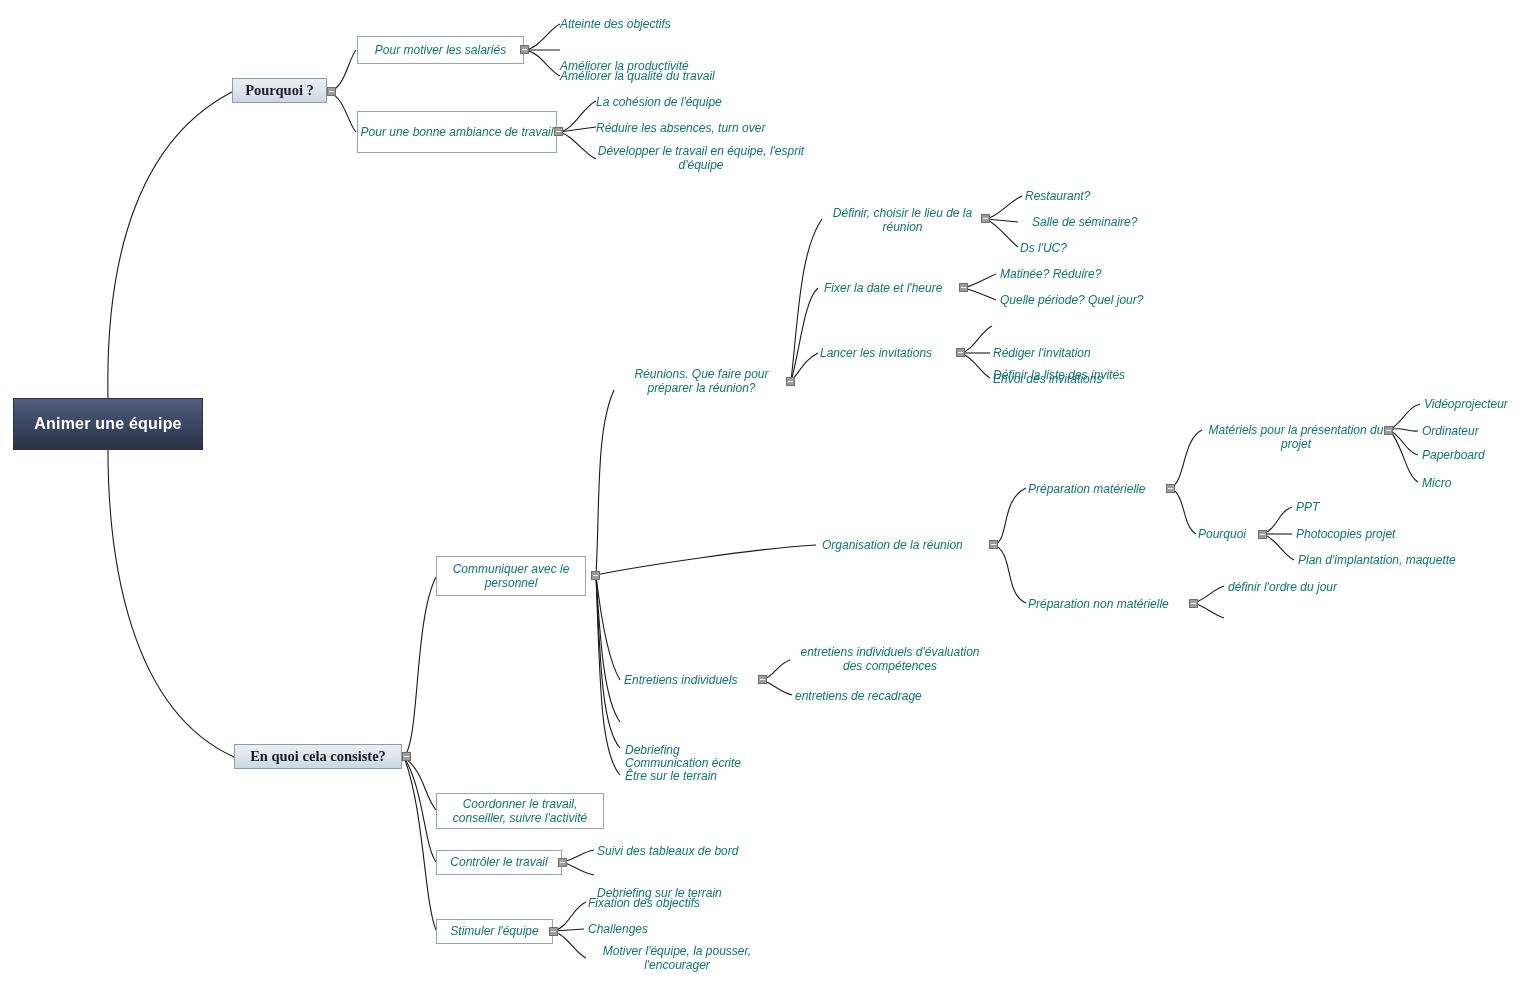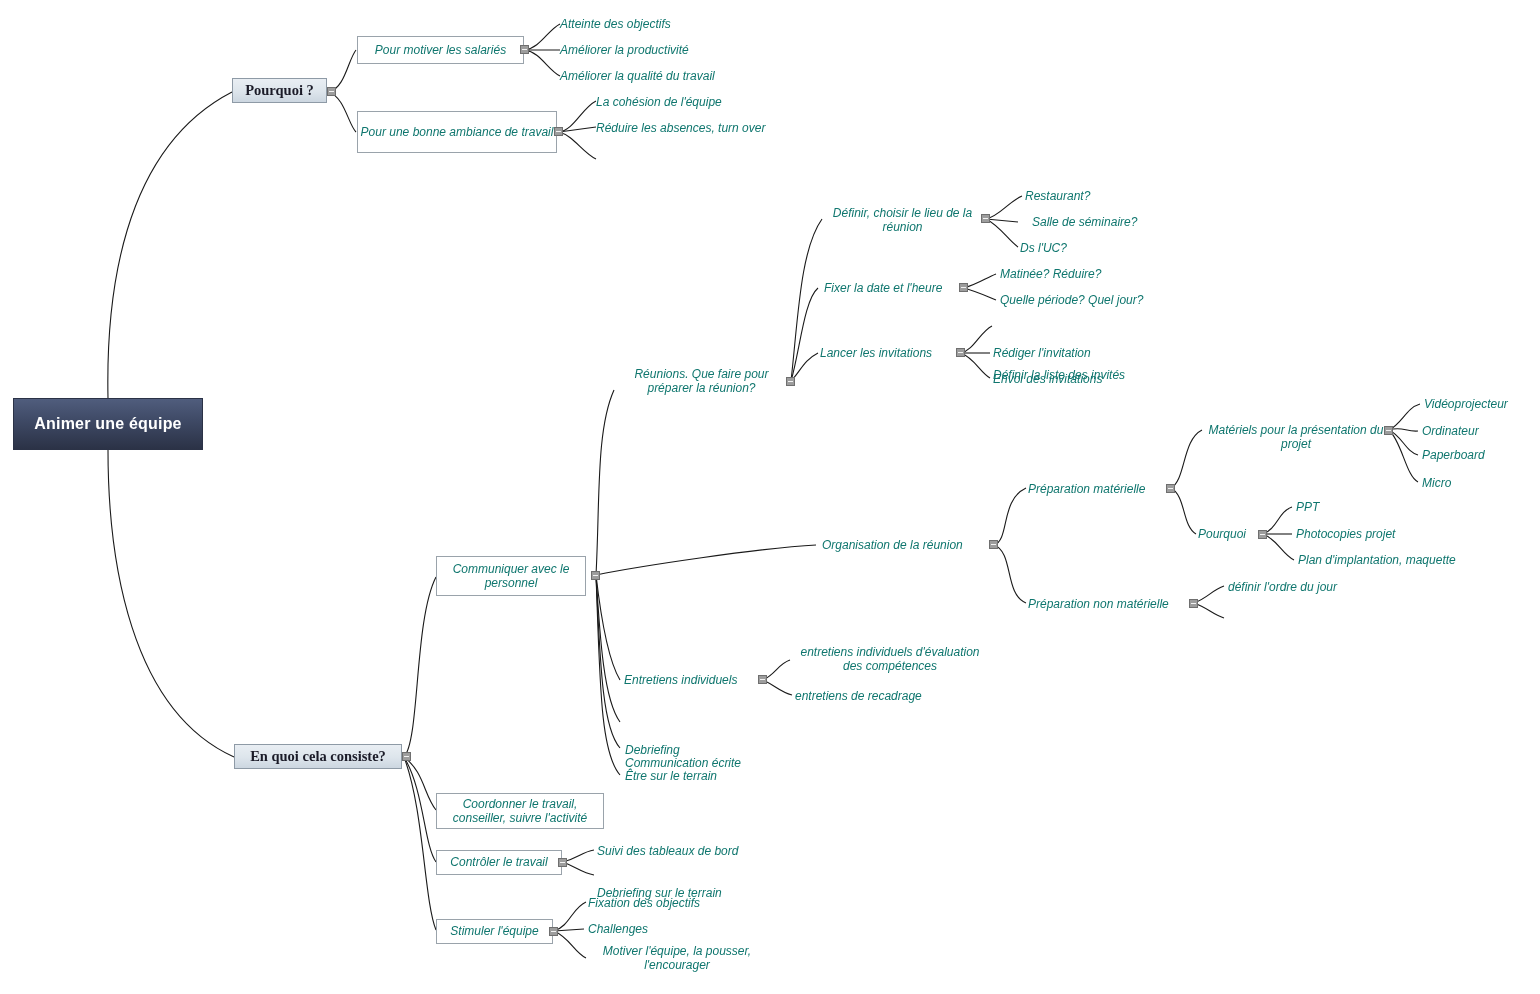--- a/index.html
+++ b/index.html
@@ -174,28 +174,29 @@
   <div class="node lvl1" style="left:232px; top:78px; width:95px; height:25px;">Pourquoi ?</div>
   <div class="handle" style="left:327px; top:87px;"></div>
 
   <div class="node lvl1" style="left:234px; top:744px; width:168px; height:25px;">En quoi cela consiste?</div>
   <div class="handle" style="left:402px; top:752px;"></div>
 
   <div class="node boxed" style="left:357px; top:36px; width:167px; height:28px;">Pour motiver les salariés</div>
   <div class="handle" style="left:520px; top:45px;"></div>
 
   <div class="node plain" style="left:560px; top:14px; width:200px; height:20px; justify-content:flex-start; text-align:left;">Atteinte des objectifs</div>
-  <div class="node plain" style="left:560px; top:40px; width:220px; height:20px; justify-content:flex-start; text-align:left;">Améliorer la productivité</div>
+  <div class="node plain" style="left:560px; top:56px; width:220px; height:20px; justify-content:flex-start; text-align:left;">Améliorer la productivité</div>
   <div class="node plain" style="left:560px; top:66px; width:250px; height:20px; justify-content:flex-start; text-align:left;">Améliorer la qualité du travail</div>
 
   <div class="node boxed" style="left:357px; top:111px; width:200px; height:42px;">Pour une bonne ambiance de travail</div>
   <div class="handle" style="left:554px; top:127px;"></div>
 
   <div class="node plain" style="left:596px; top:92px; width:200px; height:20px; justify-content:flex-start; text-align:left;">La cohésion de l'équipe</div>
   <div class="node plain" style="left:596px; top:118px; width:230px; height:20px; justify-content:flex-start; text-align:left;">Réduire les absences, turn over</div>
+  <div class="node plain" style="left:596px; top:144px; width:210px; height:34px; align-items:flex-start;">Développer le travail en équipe, l'esprit d'équipe</div>
 
   <div class="node boxed" style="left:436px; top:556px; width:150px; height:40px;">Communiquer avec le personnel</div>
   <div class="handle" style="left:591px; top:571px;"></div>
 
   <div class="node plain" style="left:614px; top:364px; width:175px; height:34px;font-style:italic;">Réunions. Que faire pour préparer la réunion?</div>
   <div class="handle" style="left:786px; top:377px;"></div>
 
   <div class="node plain" style="left:820px; top:203px; width:165px; height:34px;">Définir, choisir le lieu de la réunion</div>
   <div class="handle" style="left:981px; top:214px;"></div>
   <div class="node plain" style="left:1025px; top:186px; width:140px; height:20px; justify-content:flex-start; text-align:left;">Restaurant?</div>

